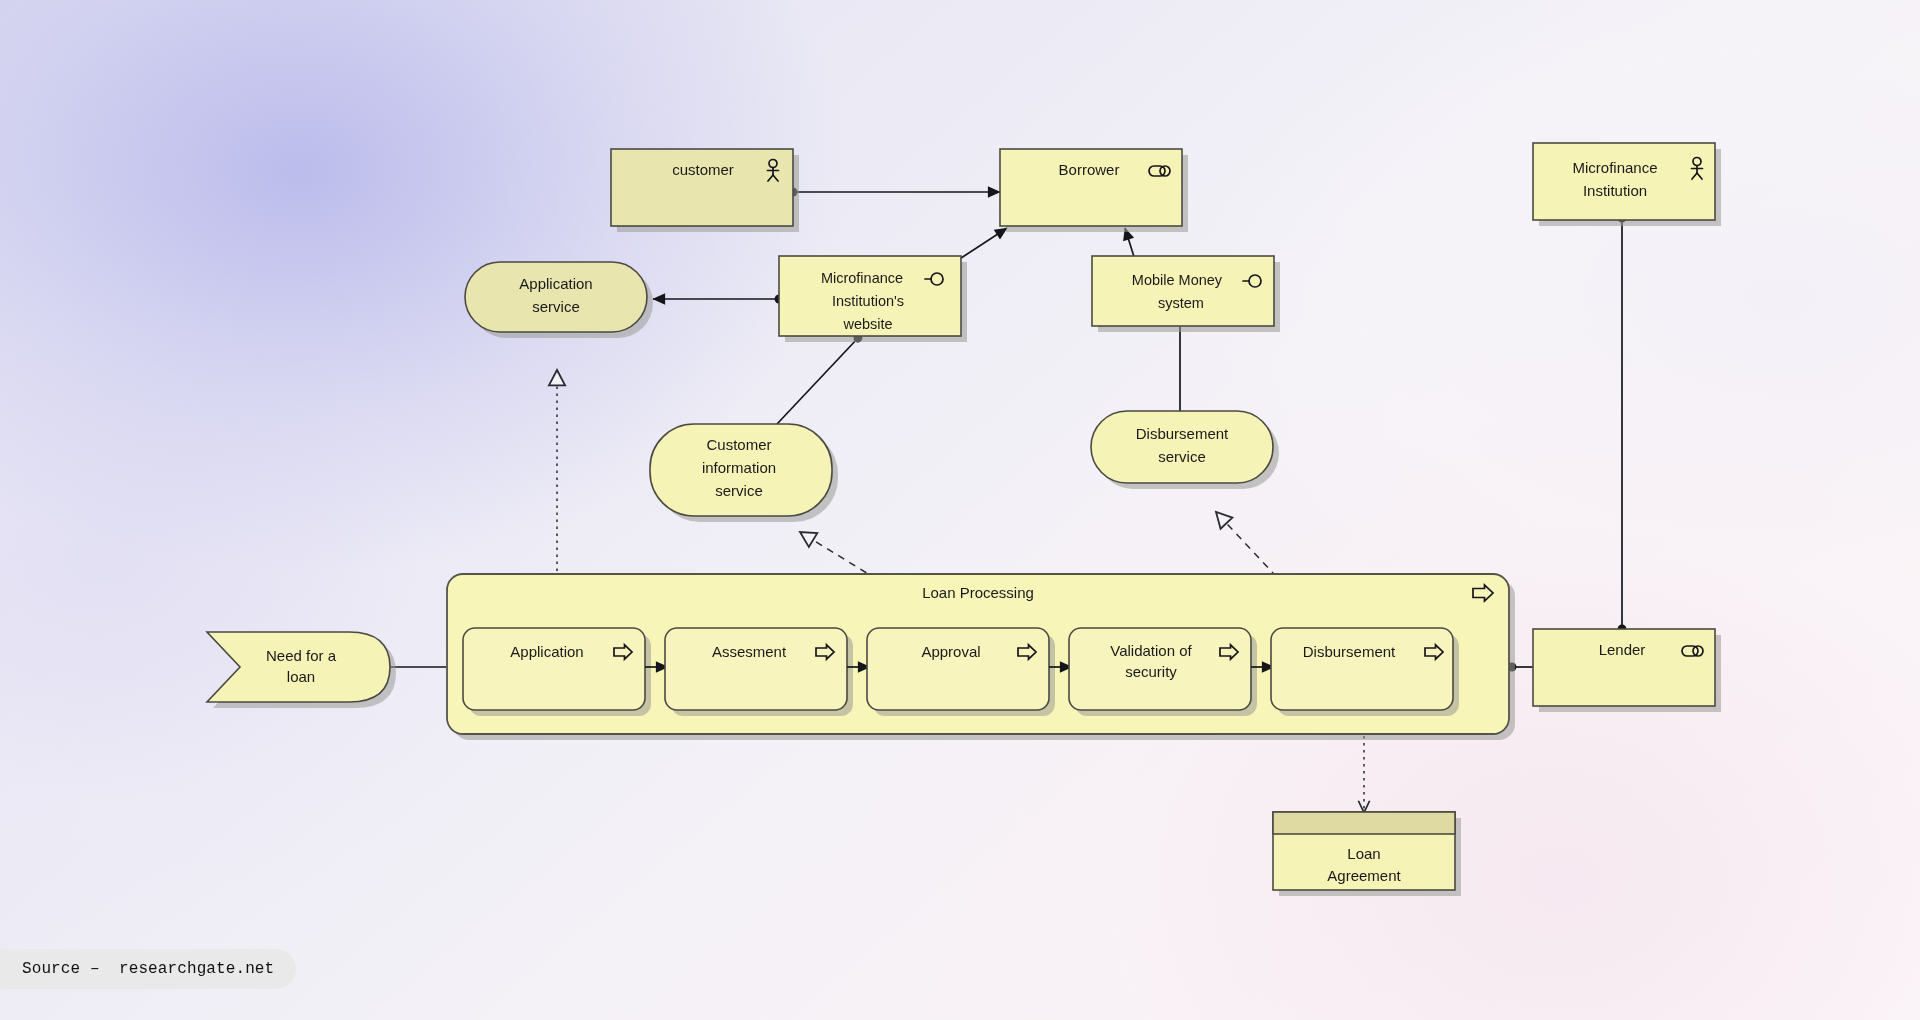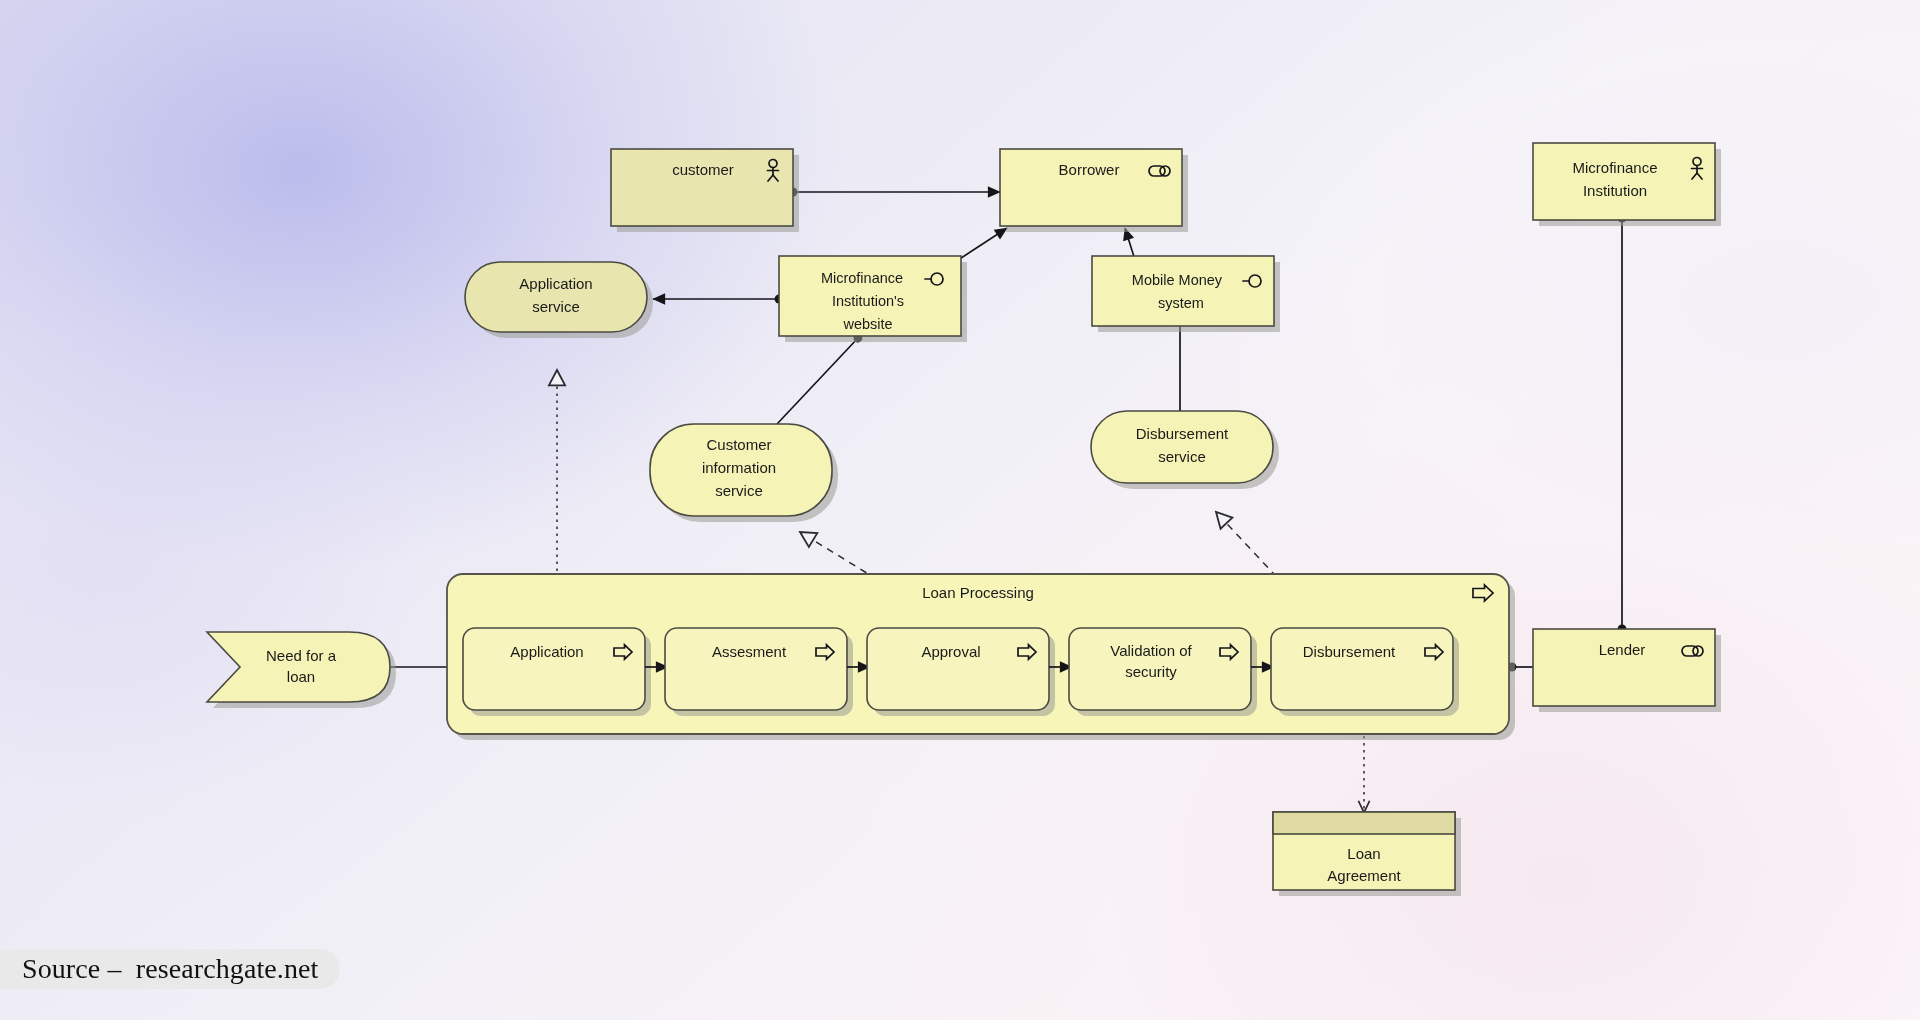--- a/index.html
+++ b/index.html
@@ -125,22 +125,22 @@
   #source-badge {
     position: absolute;
     left: 0;
     bottom: 31px;
     height: 40px;
     display: flex;
     align-items: center;
     padding: 0 22px 0 22px;
     background: #e9e9e9;
     border-radius: 0 20px 20px 0;
-    font-family: Liberation Serif, serif;
-    font-size: 28px;
+    font-family: Liberation Mono, monospace;
+    font-size: 16px;
     color: #111111;
     letter-spacing: 0.1px;
     white-space: pre;
   }
 </style>
 </head>
 <body>
 
 <div id="canvas">
 

